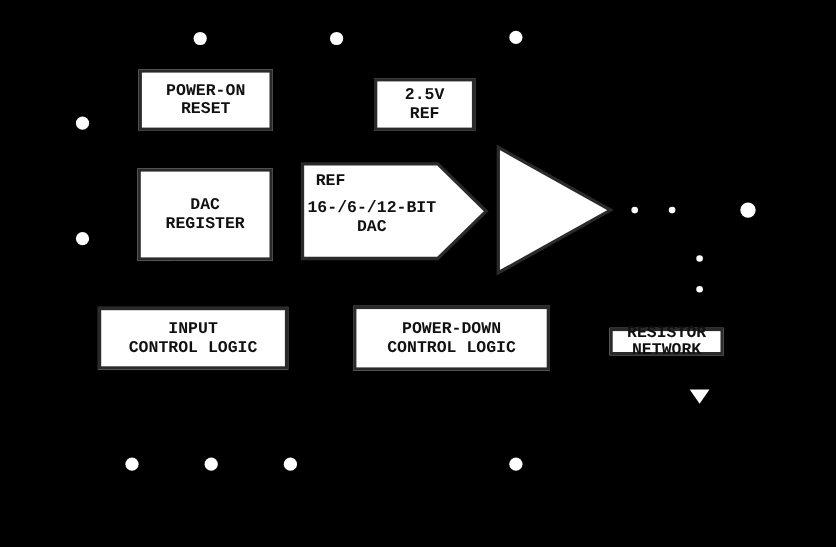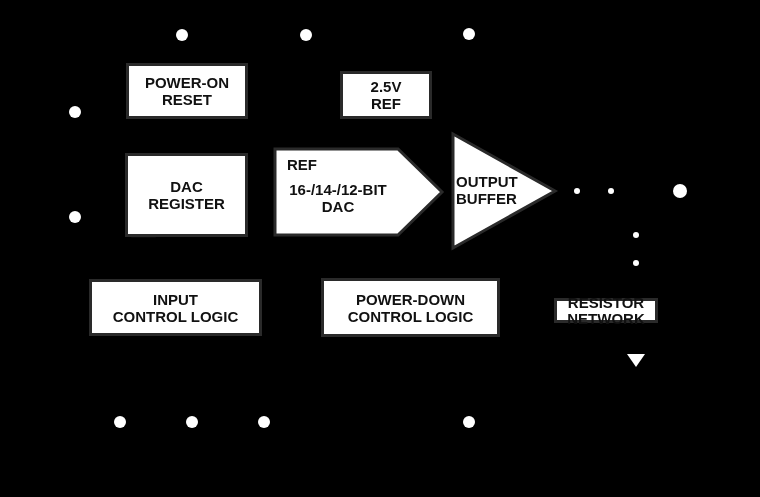--- a/index.html
+++ b/index.html
@@ -1,21 +1,21 @@
 <!DOCTYPE html>
 <html><head>
 <meta charset="utf-8">
 <style>
   html,body { margin:0; padding:0; }
   body { background:#000; }
   #canvas {
     position:relative;
     width:760px; height:497px;
     background:#000000;
-    font-family:Liberation Sans, sans-serif;
+    font-family:Liberation Mono, monospace;
     overflow:hidden;
   }
   #shapes { position:absolute; left:0; top:0; width:760px; height:497px; }
   .blk {
     position:absolute;
     box-sizing:border-box;
     background:#ffffff;
     border:3px solid #2a2a2a;
     display:flex;
     align-items:center;
@@ -104,19 +104,17 @@
 CONTROL LOGIC</span>
   </div>
 
   <div class="blk" id="blk-rnet">
     <span>RESISTOR
 NETWORK</span>
   </div>
 
   <div class="floating-label" id="lbl-dac-ref">REF</div>
 
-  <div class="floating-label" id="lbl-dac-core">16-/14-/12-BIT
+  <div class="floating-label" id="lbl-dac-core">16-/6-/12-BIT
 DAC</div>
 
-  <div class="floating-label" id="lbl-buffer">OUTPUT
-BUFFER</div>
 
 </div>
 
 </body></html>

